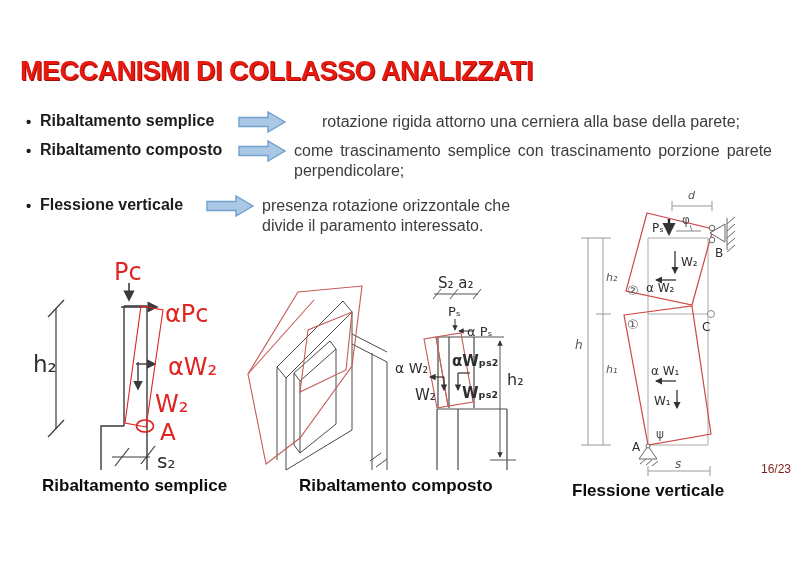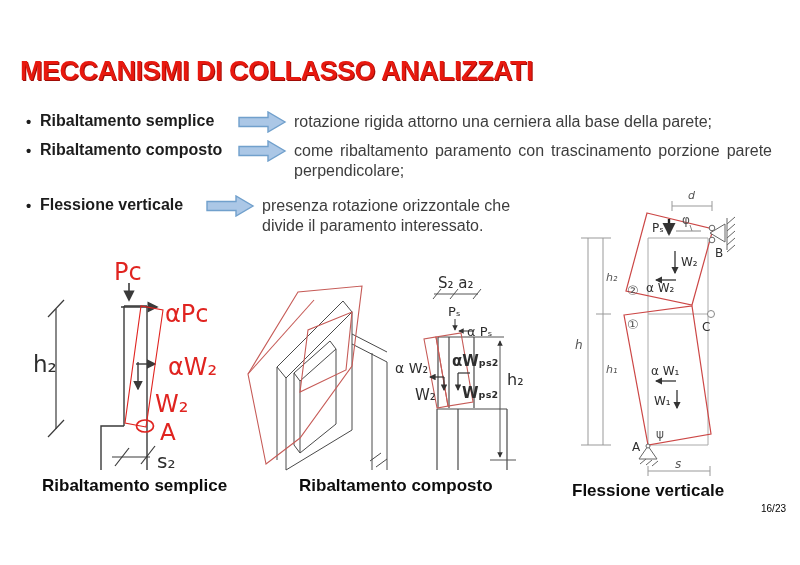--- a/index.html
+++ b/index.html
@@ -16,28 +16,28 @@
   .bullet{position:absolute;left:26px;display:flex;align-items:flex-start;}
   .b1{top:111px;} .b2{top:140px;} .b3{top:195px;}
   .dot{width:14px;font-size:15px;color:#1c1c1c;font-weight:bold;padding-top:2px;}
   .blabel{
     font-size:16px;font-weight:bold;color:#1c1c1c;white-space:nowrap;
     min-width:192px;padding-top:1px;
   }
   .b3 .blabel{min-width:160px;}
   .barrow{flex:0 0 auto;margin:0 6px;}
   .bdesc{font-size:16px;color:#3d3d3d;line-height:1.26;padding-top:1px;}
-  .b1 .bdesc{width:478px;}
+  .b1 .bdesc{width:478px;margin-left:28px;}
   .b2 .bdesc{width:478px;text-align:justify;}
   .b3 .bdesc{width:252px;}
   .caption{position:absolute;font-size:17px;font-weight:bold;color:#0d0d0d;white-space:nowrap;}
   .c1{left:42px;top:476px;}
   .c2{left:299px;top:476px;}
   .c3{left:572px;top:481px;}
-  .pagenum{position:absolute;left:761px;top:503px;font-size:10px;color:#000000;}
+  .pagenum{position:absolute;left:761px;top:462px;font-size:12px;color:#7f1d1d;}
   .diagram-layer{position:absolute;left:0;top:0;pointer-events:none;}
   text{font-family:"DejaVu Sans",sans-serif;}
   .redlbl{fill:#e02420;}
   .inklbl{fill:#2e2e2e;}
   .graylbl{fill:#555555;}
 </style>
 </head>
 <body>
 
 <div class="slide">
@@ -52,21 +52,21 @@
     </svg>
     <span class="bdesc">rotazione rigida attorno una cerniera alla base della parete;</span>
   </div>
 
   <div class="bullet b2">
     <span class="dot">•</span>
     <span class="blabel">Ribaltamento composto</span>
     <svg class="barrow" width="50" height="22" viewBox="0 0 50 22">
       <polygon points="1,6.5 30,6.5 30,1 47,11 30,21 30,15.5 1,15.5" fill="#abc7e6" stroke="#71a0cc" stroke-width="1.4"></polygon>
     </svg>
-    <span class="bdesc">come ribaltamento paramento con trascinamento porzione parete perpendicolare;</span>
+    <span class="bdesc">come trascinamento semplice con trascinamento porzione parete perpendicolare;</span>
   </div>
 
   <div class="bullet b3">
     <span class="dot">•</span>
     <span class="blabel">Flessione verticale</span>
     <svg class="barrow" width="50" height="22" viewBox="0 0 50 22">
       <polygon points="1,6.5 30,6.5 30,1 47,11 30,21 30,15.5 1,15.5" fill="#abc7e6" stroke="#71a0cc" stroke-width="1.4"></polygon>
     </svg>
     <span class="bdesc">presenza rotazione orizzontale che divide il paramento interessato.</span>
   </div>

